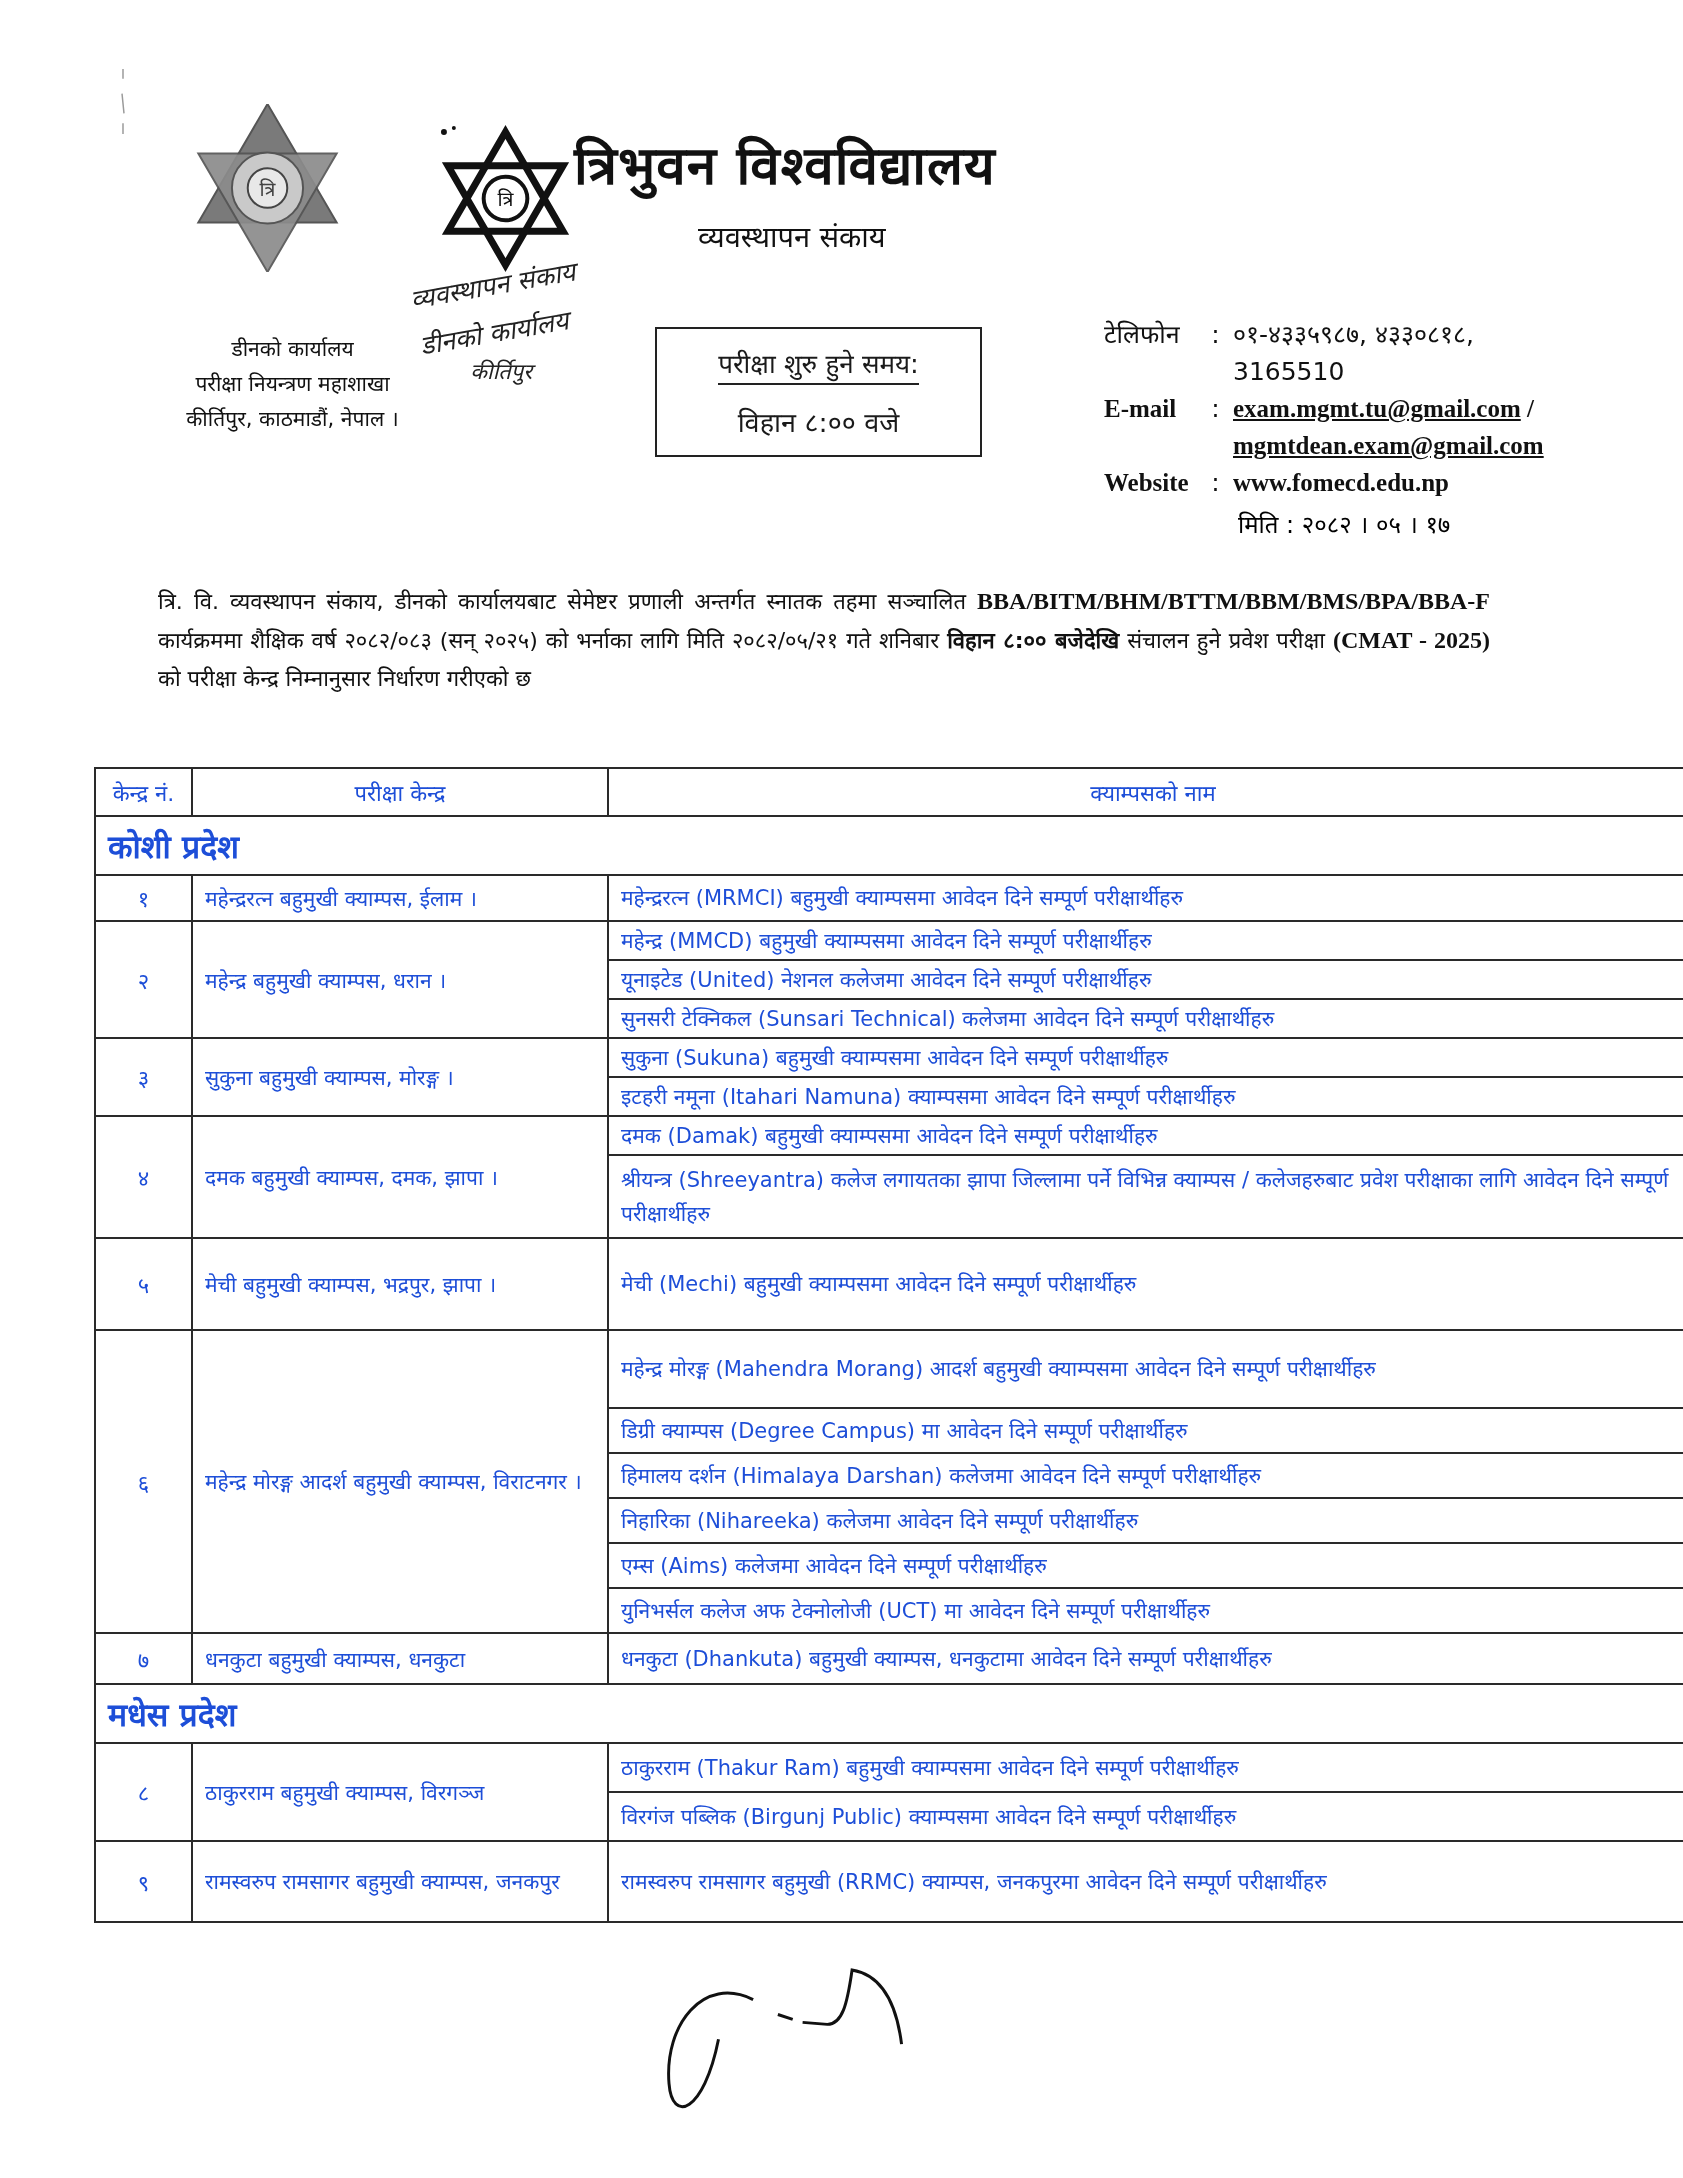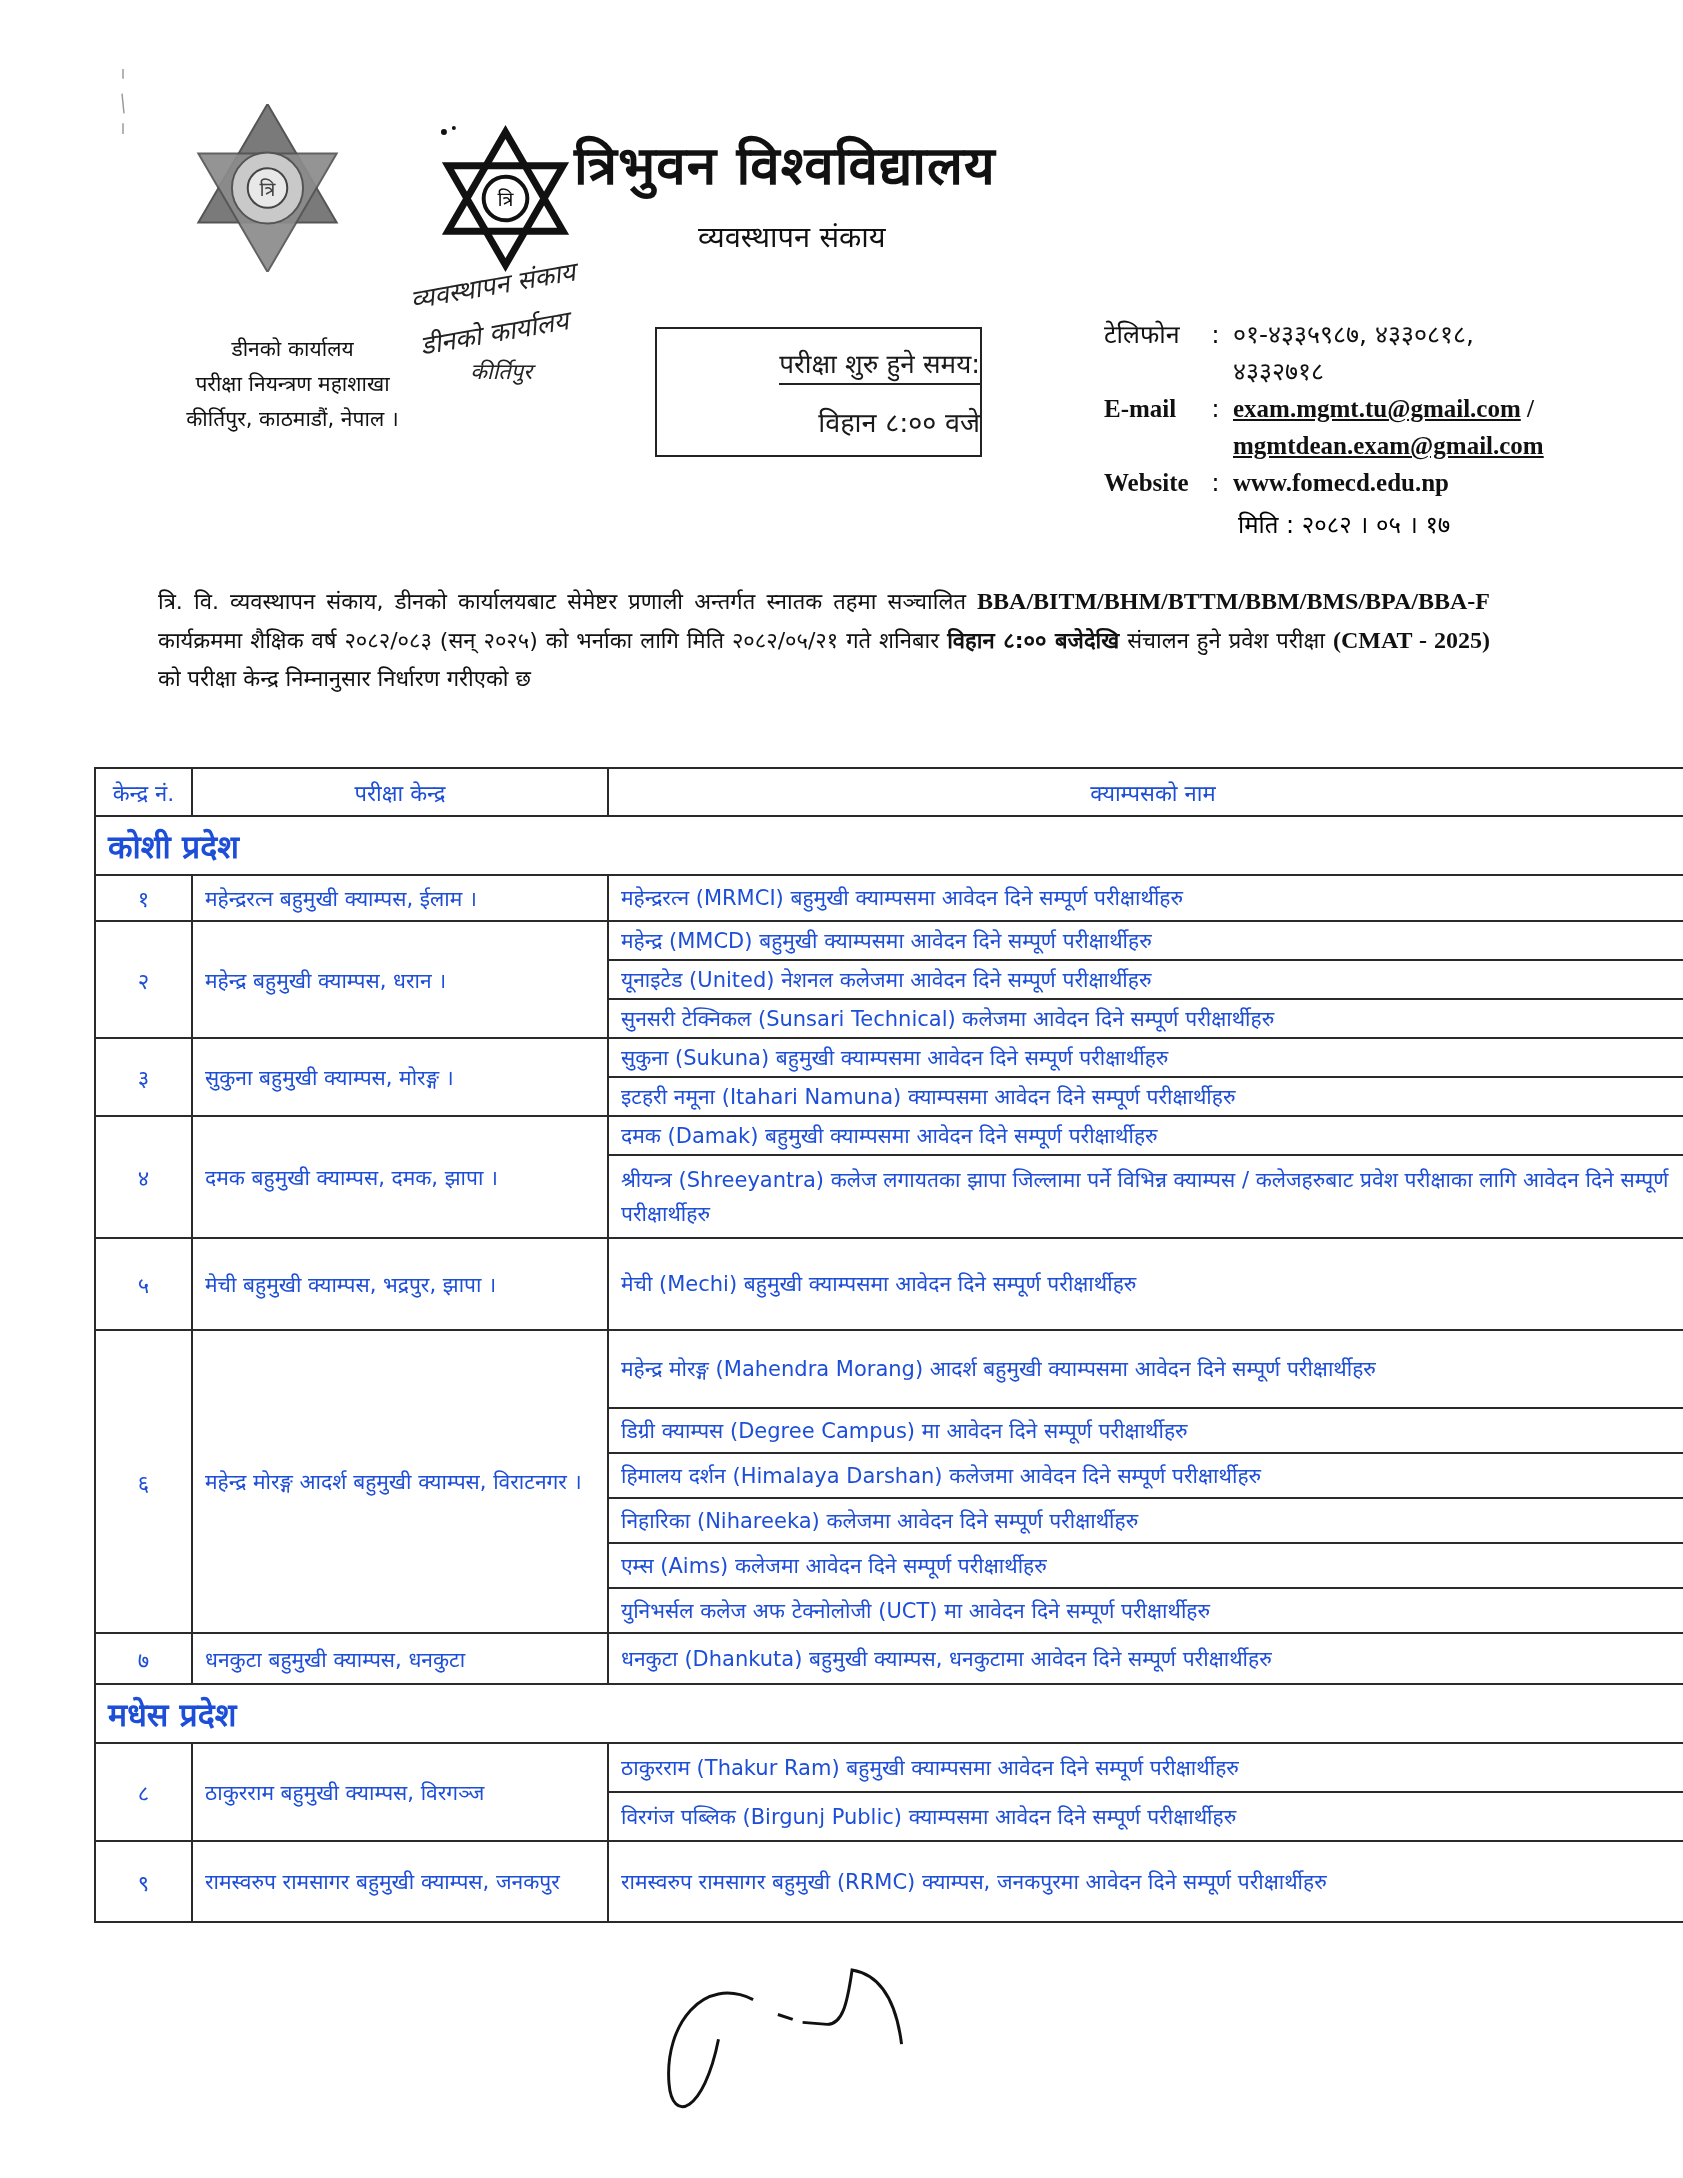--- a/index.html
+++ b/index.html
@@ -14,21 +14,21 @@
   .logo-right { left: 436px; top: 124px; width: 139px; height: 149px; }
   .stamp { left: 391px; top: 252px; width: 238px; height: 144px; }
   .scan-mark { left: 119px; top: 69px; width: 8px; height: 69px; }
 
   .uni-title { left: 574px; top: 127px; font-size: 53px; font-weight: bold; letter-spacing: 1px; color: #111; white-space: nowrap; }
   .faculty { left: 698px; top: 216px; font-size: 29px; color: #111; white-space: nowrap; }
 
   .office { left: 119px; top: 332px; width: 347px; text-align: center; font-size: 21px; line-height: 35px; color: #111; }
   .office div { white-space: nowrap; }
 
-  .time-box { left: 655px; top: 327px; width: 327px; height: 130px; border: 2px solid #222; box-sizing: border-box; text-align: right; }
+  .time-box { left: 655px; top: 327px; width: 327px; height: 130px; border: 2px solid #222; box-sizing: border-box; text-align: center; }
   .time-box .t1 { margin-top: 18px; font-size: 26px; display: inline-block; border-bottom: 2px solid #222; line-height: 34px; padding-bottom: 2px; }
   .time-box .t2 { margin-top: 18px; font-size: 27px; }
 
   .contact { left: 1104px; top: 316px; font-size: 25px; color: #111; }
   .contact .row { display: flex; line-height: 37px; }
   .contact .lbl { width: 94px; font-family: "Liberation Serif", serif; font-weight: bold; }
   .contact .lbl.dev { font-family: "DejaVu Sans", sans-serif; font-weight: normal; }
   .contact .colon { width: 35px; text-align: center; }
   .contact .val { font-family: "Liberation Serif", serif; font-weight: bold; }
   .contact .val a { color: #111; text-decoration: underline; }
@@ -101,21 +101,21 @@
   <div class="t1">परीक्षा शुरु हुने समय:</div>
   <div class="t2">विहान ८:०० वजे</div>
 </div>
 
 <div class="abs contact">
   <div class="row">
     <span class="lbl dev">टेलिफोन</span>
     <span class="colon">:</span>
     <span class="val dev">
       <span>०१-४३३५९८७, ४३३०८१८,</span><br>
-      <span>४३३२७१८</span>
+      <span>3165510</span>
     </span>
   </div>
   <div class="row">
     <span class="lbl">E-mail</span>
     <span class="colon">:</span>
     <span class="val">
       <a>exam.mgmt.tu@gmail.com</a> <span>/</span><br>
       <a>mgmtdean.exam@gmail.com</a>
     </span>
   </div>

